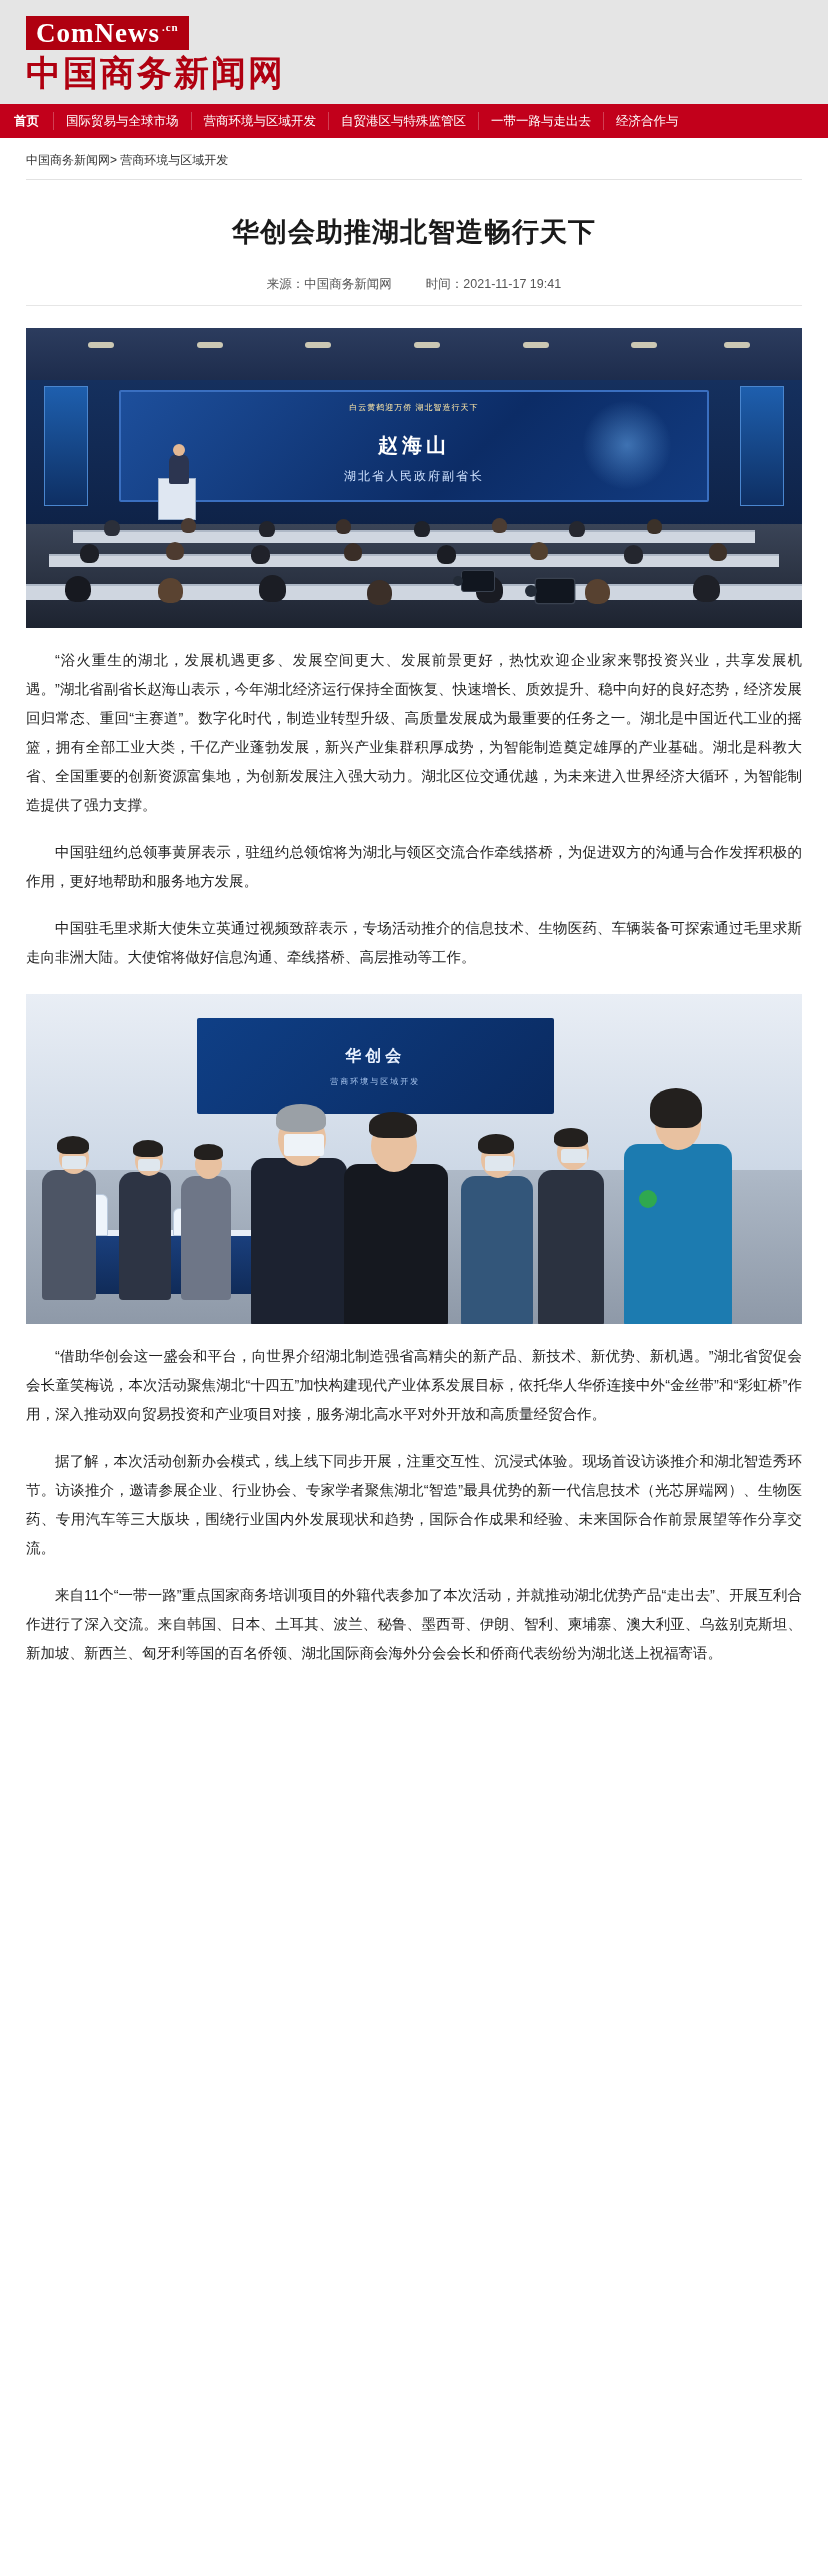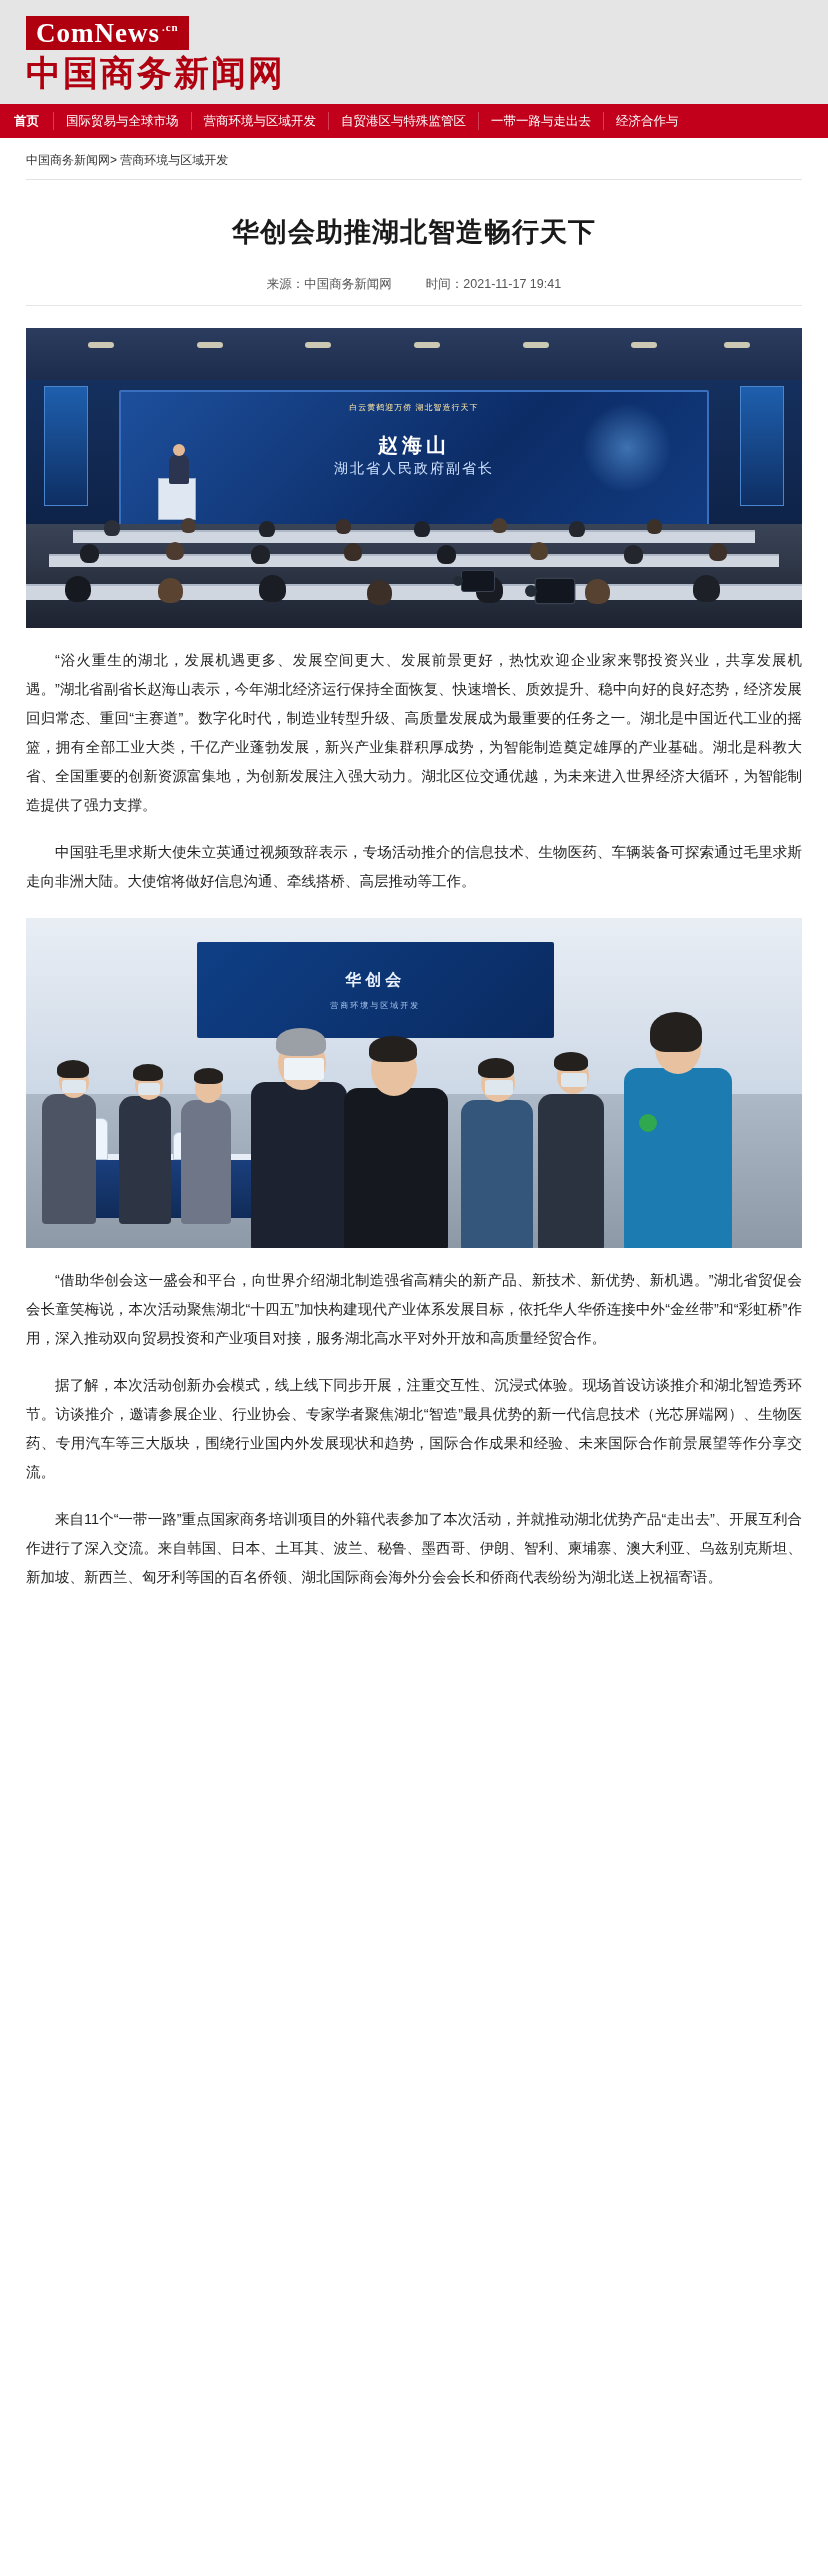--- a/index.html
+++ b/index.html
@@ -155,38 +155,38 @@
   }
   .p1-ceil-light {
     position: absolute; top: 14px; width: 26px; height: 6px; border-radius: 3px;
     background: #e9e2c4; opacity: .85;
   }
   .p1-stage {
     position: absolute; left: 0; top: 52px; width: 100%; height: 150px;
     background: linear-gradient(#15305e, #0e2247);
   }
   .p1-screen {
-    position: absolute; left: 12%; top: 62px; width: 76%; height: 140px;
+    position: absolute; left: 12%; top: 62px; width: 76%; height: 112px;
     background: linear-gradient(135deg, #1d4f9c, #0c2c66 60%, #123b80);
     border: 2px solid #3a6fc0;
     border-radius: 2px;
     overflow: hidden;
   }
   .p1-screen .sc-title {
     position: absolute; left: 50%; transform: translateX(-50%); top: 10px;
     color: #ffe9a8; font-size: 8px; letter-spacing: 1px; white-space: nowrap;
   }
   .p1-screen .sc-name {
     position: absolute; left: 50%; transform: translateX(-50%); top: 40px;
     color: #ffffff; font-size: 20px; font-weight: bold; letter-spacing: 4px;
     font-family: "Liberation Serif", serif;
   }
   .p1-screen .sc-sub {
-    position: absolute; left: 50%; transform: translateX(-50%); top: 68px;
-    color: #cfe2ff; font-size: 14px; letter-spacing: 2px; white-space: nowrap;
+    position: absolute; left: 50%; transform: translateX(-50%); top: 76px;
+    color: #cfe2ff; font-size: 12px; letter-spacing: 2px; white-space: nowrap;
   }
   .p1-screen .sc-glow {
     position: absolute; right: 6%; top: 8%; width: 90px; height: 90px;
     border-radius: 50%;
     background: radial-gradient(circle, rgba(120,190,255,.45), rgba(10,40,90,0) 70%);
   }
   .p1-sidebanner {
     position: absolute; top: 58px; width: 44px; height: 120px;
     background: linear-gradient(#1e5fae, #0e2f63);
     border: 1px solid #4a86cf;
@@ -383,20 +383,21 @@
       <div class="p1-head" style="left:58%; top:248px; width:27px; height:27px; background:#191b22;"></div>
       <div class="p1-head" style="left:72%; top:251px; width:25px; height:25px; background:#574130;"></div>
       <div class="p1-head" style="left:86%; top:247px; width:27px; height:27px; background:#1e2027;"></div>
 
       <div class="p1-cam" style="left:56%; top:242px;"></div>
       <div class="p1-cam" style="left:66%; top:252px; transform:scale(1.2);"></div>
     </div>
   </figure>
 
   <p class="para">“浴火重生的湖北，发展机遇更多、发展空间更大、发展前景更好，热忱欢迎企业家来鄂投资兴业，共享发展机遇。”湖北省副省长赵海山表示，今年湖北经济运行保持全面恢复、快速增长、质效提升、稳中向好的良好态势，经济发展回归常态、重回“主赛道”。数字化时代，制造业转型升级、高质量发展成为最重要的任务之一。湖北是中国近代工业的摇篮，拥有全部工业大类，千亿产业蓬勃发展，新兴产业集群积厚成势，为智能制造奠定雄厚的产业基础。湖北是科教大省、全国重要的创新资源富集地，为创新发展注入强大动力。湖北区位交通优越，为未来进入世界经济大循环，为智能制造提供了强力支撑。</p>
+  <p class="para">中国驻纽约总领事黄屏表示，驻纽约总领馆将为湖北与领区交流合作牵线搭桥，为促进双方的沟通与合作发挥积极的作用，更好地帮助和服务地方发展。</p>
   <p class="para">中国驻毛里求斯大使朱立英通过视频致辞表示，专场活动推介的信息技术、生物医药、车辆装备可探索通过毛里求斯走向非洲大陆。大使馆将做好信息沟通、牵线搭桥、高层推动等工作。</p>
 
   <figure class="figure">
     <div class="photo photo2">
       <div class="p2-wall"></div>
       <div class="p2-banner">
         <div class="b-txt">华创会</div>
         <div class="b-sub">营商环境与区域开发</div>
       </div>
       <div class="p2-floor"></div>

